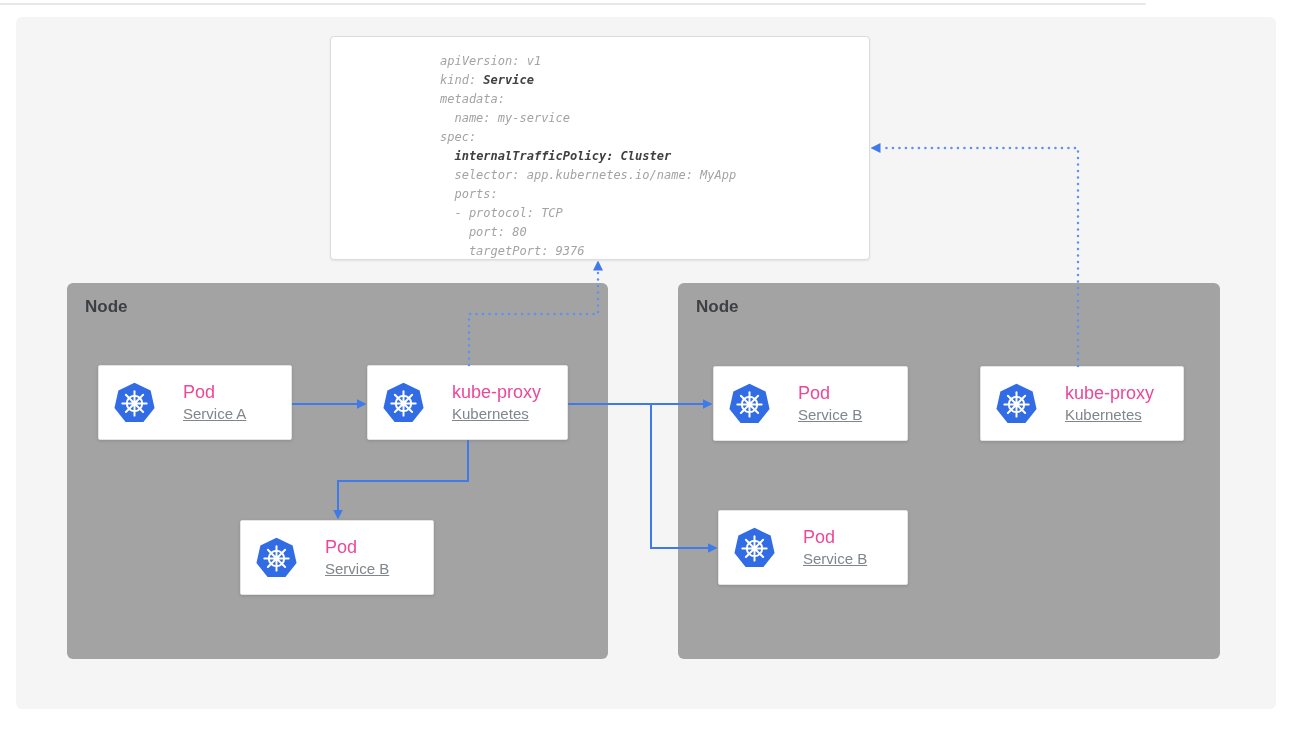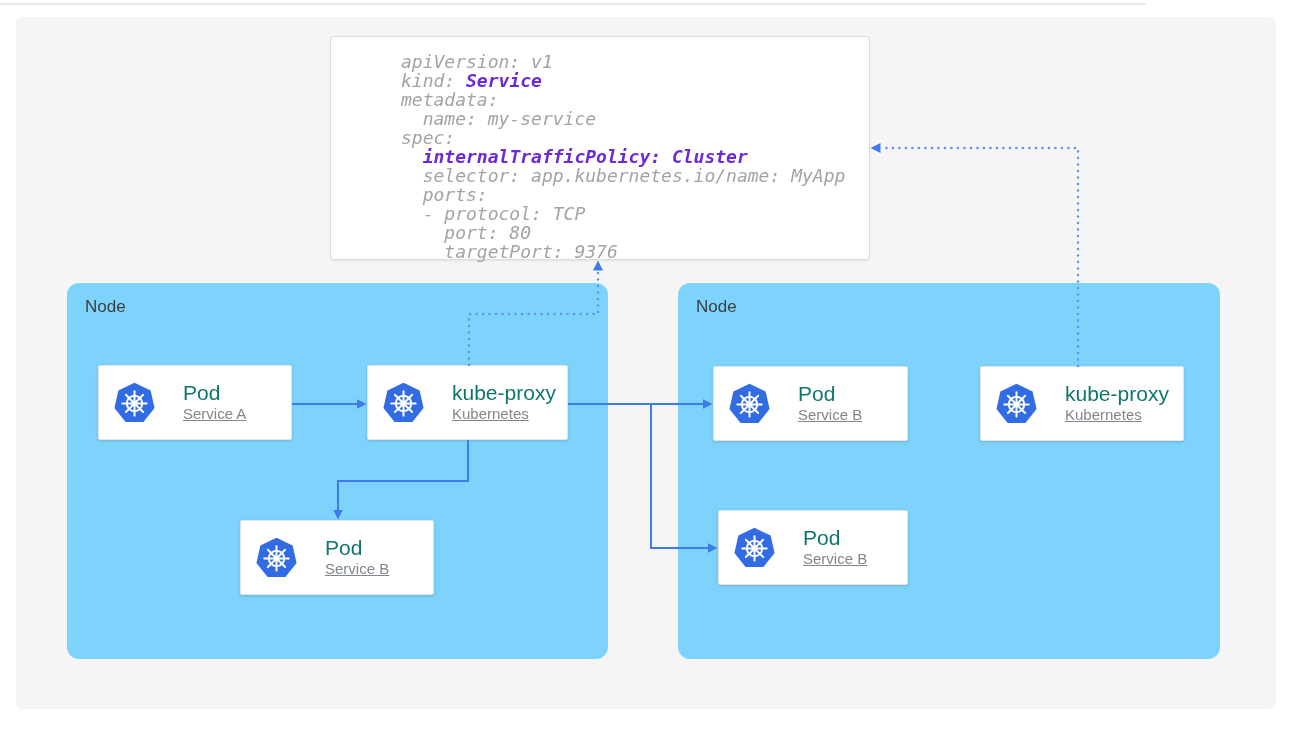--- a/index.html
+++ b/index.html
@@ -15,63 +15,63 @@
     width: 1146px; height: 2px;
     background: #e8e8e8; border-radius: 0 2px 2px 0;
   }
   .canvas {
     position: absolute; left: 16px; top: 17px;
     width: 1260px; height: 692px;
     background: #f5f5f5; border-radius: 6px;
   }
   .node {
     position: absolute;
-    background: #7dd3fc;
-    border-radius: 12px;
-    width: 541px; height: 376px; top: 283px;
+    background: #a3a3a3;
+    border-radius: 6px;
+    width: 541px; height: 376px; top: 283px; font-weight: bold;
   }
   .node-left  { left: 67px;  }
   .node-right { left: 678px; width: 542px; }
   .node-label {
     position: absolute; left: 18px; top: 14px;
     font-size: 17px; color: #3c4043;
   }
   .yaml-card {
     position: absolute; left: 330px; top: 36px;
     width: 540px; height: 224px;
     background: #ffffff;
     border: 1px solid #dadce0;
     border-radius: 4px;
     box-shadow: 0 1px 2px rgba(60,64,67,.10);
     box-sizing: border-box;
   }
   .yaml {
-    margin: 0; padding: 15px 0 0 70px;
+    margin: 0; padding: 15px 0 0 109px;
     font-family: "DejaVu Sans Mono", monospace;
     font-style: italic;
-    font-size: 18px; line-height: 19px;
+    font-size: 12px; line-height: 19px;
     color: #a3a3a3;
   }
   .yaml .ln { white-space: pre; }
-  .yaml .b  { font-weight: bold; color: #6d28d9; }
+  .yaml .b  { font-weight: bold; color: #404040; }
   .card {
     position: absolute; height: 75px;
     background: #ffffff;
     border: 1px solid #e4e4e4;
     border-radius: 2px;
     box-shadow: 0 1px 3px rgba(60,64,67,.22);
     box-sizing: border-box;
     display: flex; align-items: center;
     padding-left: 13px;
   }
   .k8s-icon { width: 45px; height: 45px; flex: 0 0 45px; display: block; }
   .k8s-icon svg { width: 45px; height: 45px; display: block; }
   .card-text { margin-left: 26px; }
   .card-title {
-    font-size: 21px; color: #0f766e; line-height: 23px;
+    font-size: 18px; color: #ec4899; line-height: 23px;
   }
   .card-subtitle {
     font-size: 15px; color: #80868b; line-height: 20px; text-decoration: underline;
   }
   .wires {
     position: absolute; left: 0; top: 0;
     width: 1296px; height: 729px;
     pointer-events: none;
   }
   .hidden-defs { position: absolute; width: 0; height: 0; overflow: hidden; }

